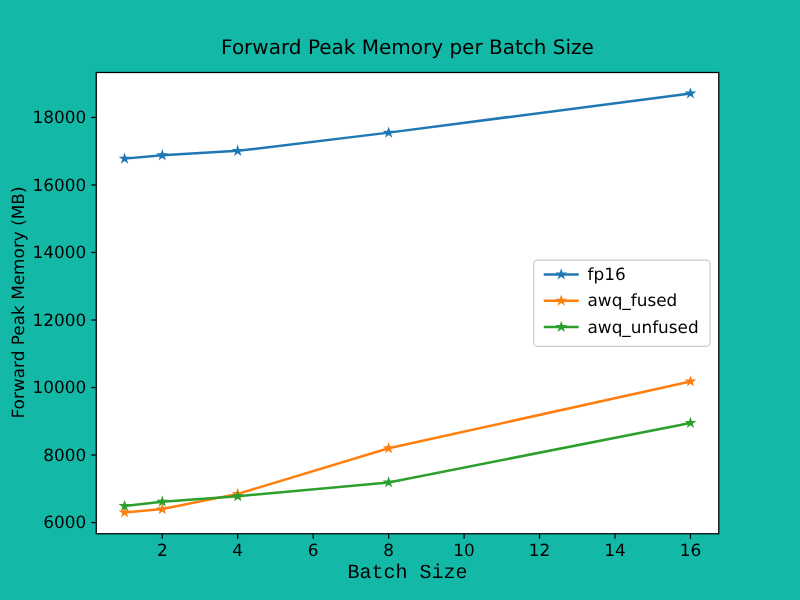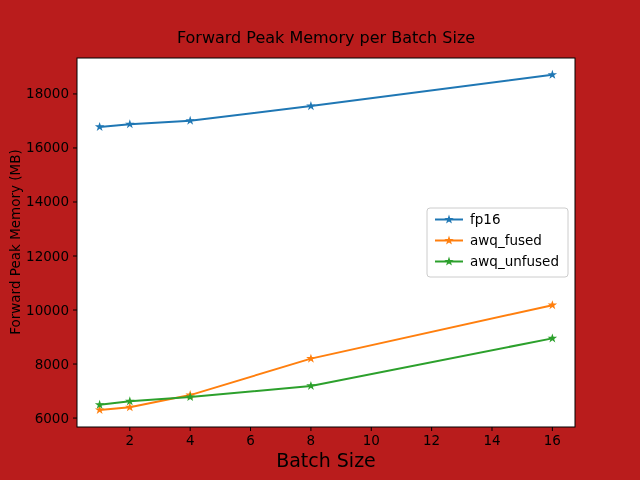--- a/index.html
+++ b/index.html
@@ -4,42 +4,43 @@
 <style>
   html, body {
     margin: 0;
     padding: 0;
     background: #ffffff;
   }
   .figure {
     position: relative;
     width: 640px;
     height: 480px;
-    background: #b91c1c;
+    background: #14b8a6;
     font-family: "DejaVu Sans", "Liberation Sans", sans-serif;
     color: #000000;
     overflow: hidden;
   }
   .chart-title {
     position: absolute;
     left: 77px;
     top: 28px;
     width: 498px;
     text-align: center;
     font-size: 16px;
     color: #000000;
     white-space: nowrap;
   }
   .xlabel {
     position: absolute;
     left: 77px;
     top: 449px;
     width: 498px;
     text-align: center;
-    font-size: 19px;
+    font-size: 16px;
+    font-family: Liberation Mono, monospace;
   }
   .ylabel {
     position: absolute;
     left: 15px;
     top: 242px;
     transform: translate(-50%, -50%) rotate(-90deg);
     font-size: 13.5px;
     white-space: nowrap;
   }
   svg { position: absolute; left: 0; top: 0; }

